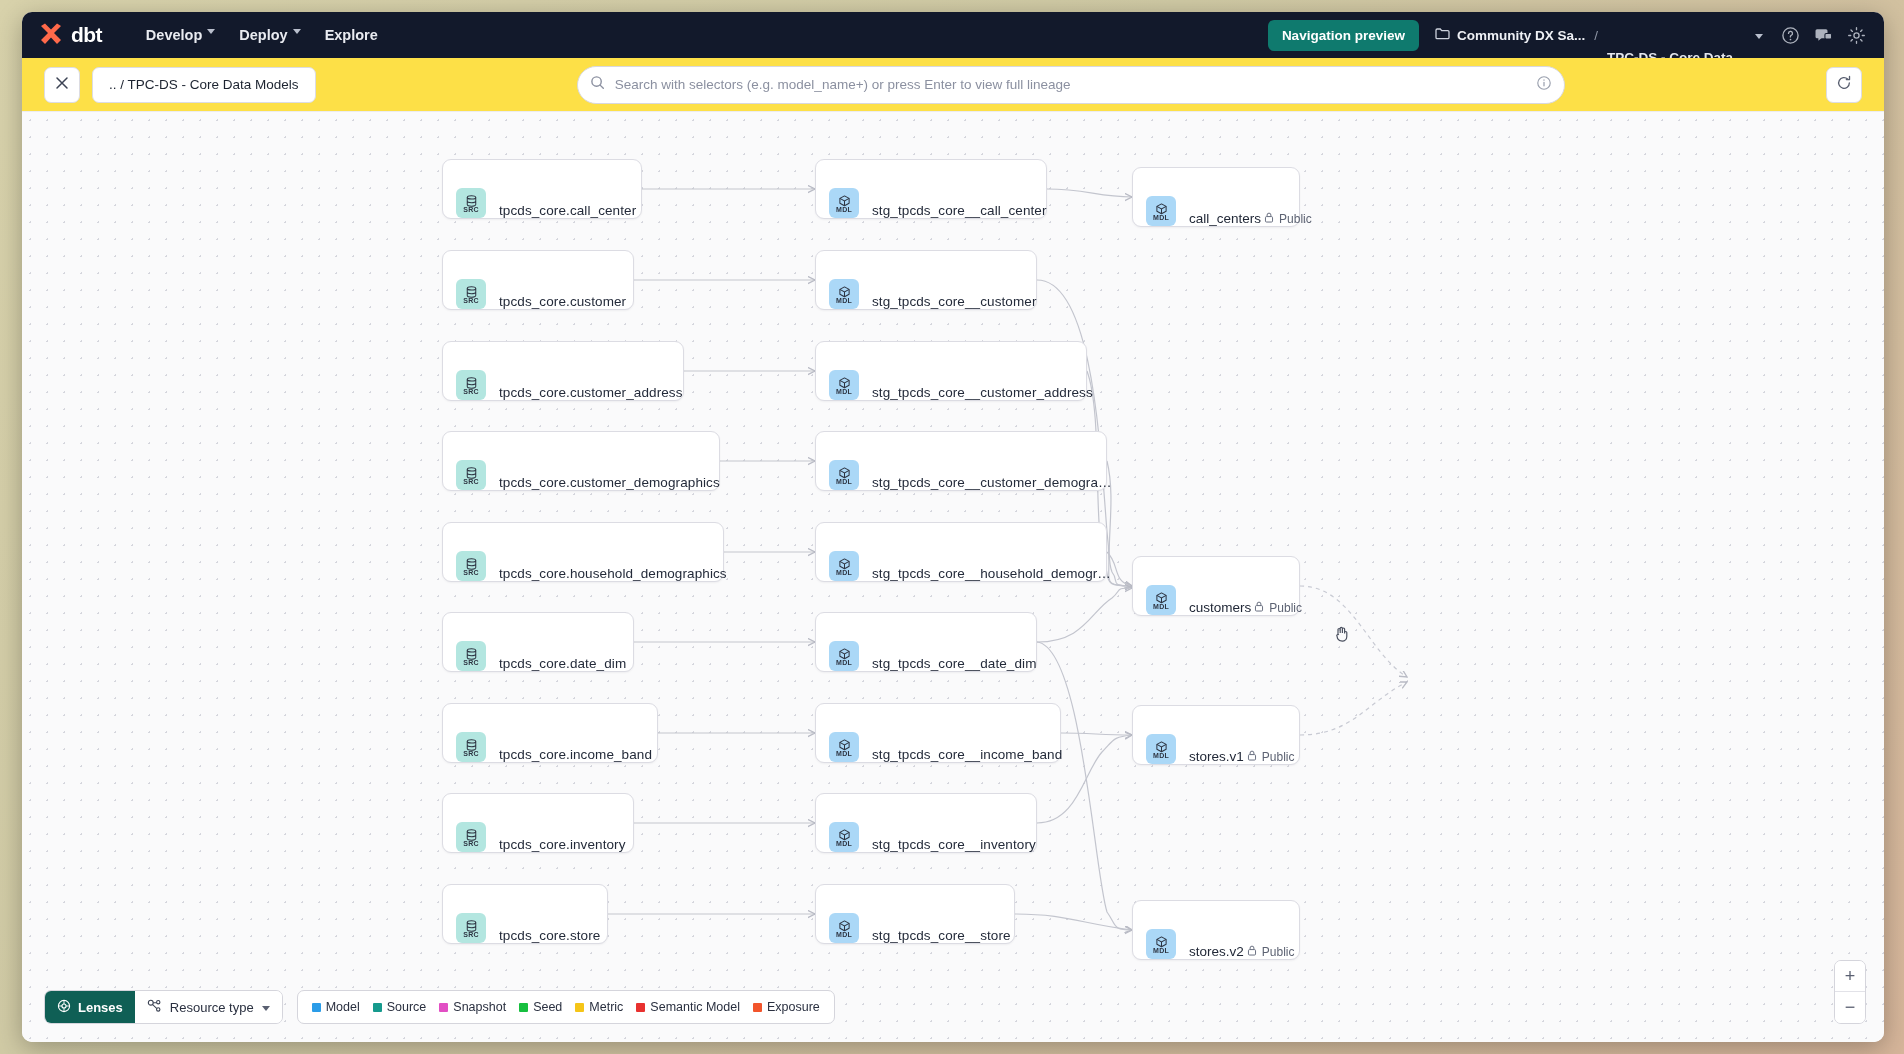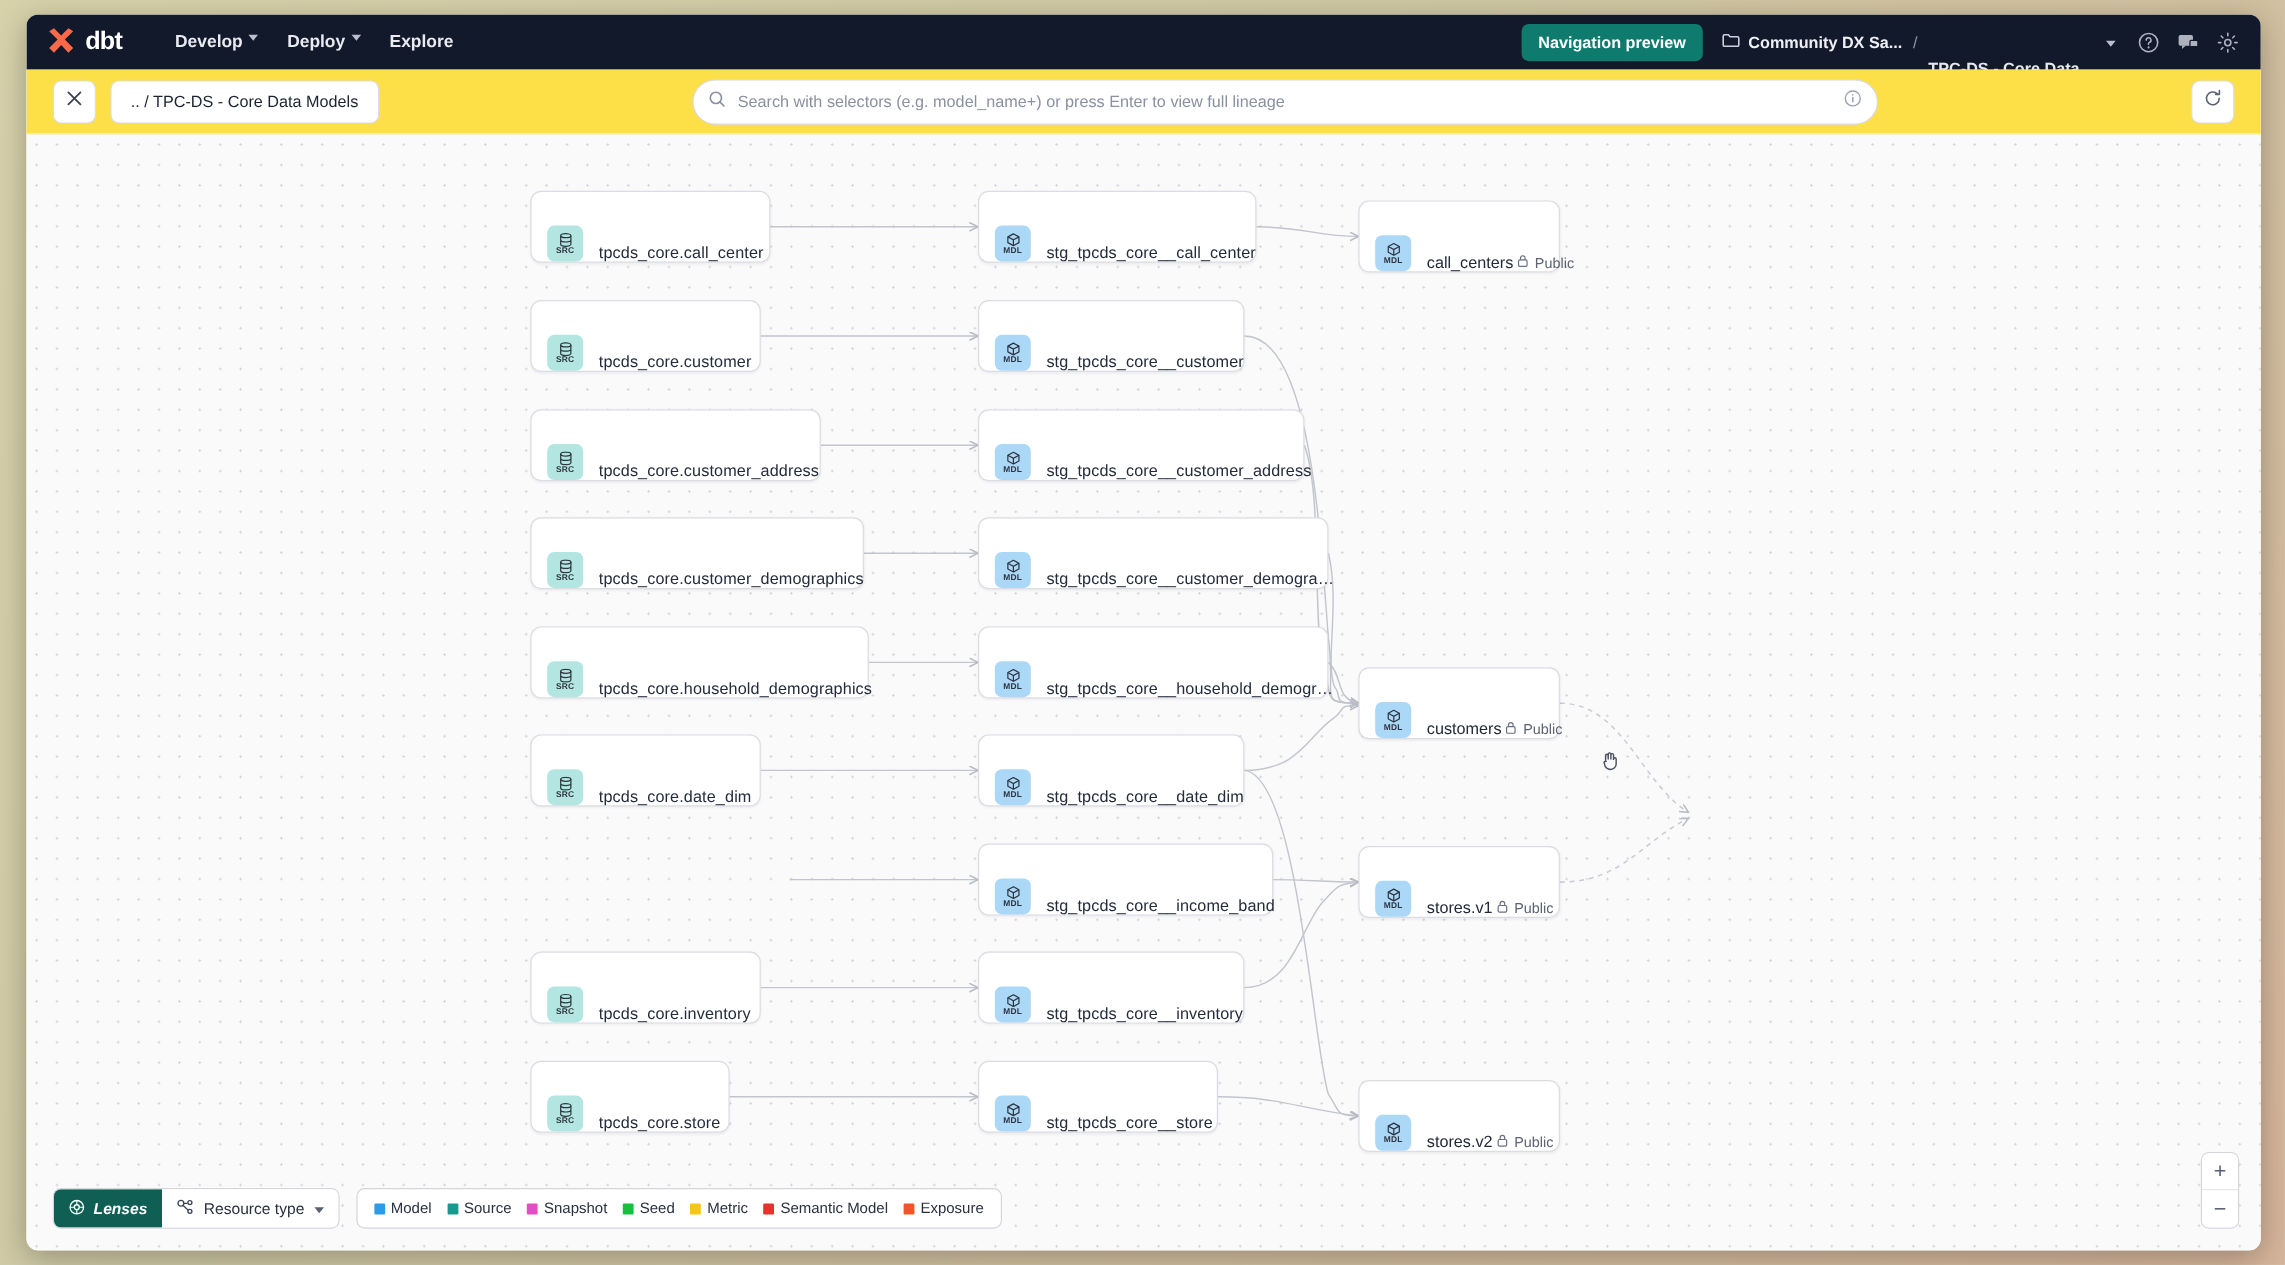--- a/index.html
+++ b/index.html
@@ -144,21 +144,21 @@
     z-index: 6;
   }
   #lens-group {
     height: 34px; display: flex; align-items: stretch;
     border: 1px solid #d5d5dc; border-radius: 7px; overflow: hidden;
     background: #fff;
   }
   #lenses-btn {
     background: #0f5f55; color: #fff;
     display: flex; align-items: center; gap: 7px;
-    padding: 0 12px; font-size: 13px; font-weight: 600; cursor: pointer; font-style: italic;
+    padding: 0 12px; font-size: 13px; font-weight: 600; cursor: pointer;
   }
   #restype-btn {
     display: flex; align-items: center; gap: 8px;
     padding: 0 12px; font-size: 13px; color: #2a3040; cursor: pointer; background: #fff;
   }
   #legend {
     height: 34px; display: flex; align-items: center; gap: 13px;
     padding: 0 14px;
     border: 1px solid #d5d5dc; border-radius: 7px; background: #fff;
     font-size: 12.5px; color: #2a3040;
@@ -376,20 +376,30 @@
       <div class="node" style="left:420px;top:500px;width:192px;height:60px">
         <span class="badge src">
             <span class="badge-ico"><svg width="13" height="12" viewBox="0 0 14 13" fill="none">
                 <ellipse cx="7" cy="2.6" rx="4.6" ry="1.8" stroke="#2d3442" stroke-width="1.1"></ellipse>
                 <path d="M2.4 2.6v7.8c0 1 2.1 1.8 4.6 1.8s4.6-.8 4.6-1.8V2.6M2.4 6.5c0 1 2.1 1.8 4.6 1.8s4.6-.8 4.6-1.8" stroke="#2d3442" stroke-width="1.1"></path>
               </svg></span>
             <span class="badge-txt">SRC</span>
           </span>
         <span class="node-label">tpcds_core.date_dim</span>
       </div>
+      <div class="node" style="left:420px;top:591px;width:216px;height:60px">
+        <span class="badge src">
+            <span class="badge-ico"><svg width="13" height="12" viewBox="0 0 14 13" fill="none">
+                <ellipse cx="7" cy="2.6" rx="4.6" ry="1.8" stroke="#2d3442" stroke-width="1.1"></ellipse>
+                <path d="M2.4 2.6v7.8c0 1 2.1 1.8 4.6 1.8s4.6-.8 4.6-1.8V2.6M2.4 6.5c0 1 2.1 1.8 4.6 1.8s4.6-.8 4.6-1.8" stroke="#2d3442" stroke-width="1.1"></path>
+              </svg></span>
+            <span class="badge-txt">SRC</span>
+          </span>
+        <span class="node-label">tpcds_core.income_band</span>
+      </div>
       <div class="node" style="left:420px;top:681px;width:192px;height:60px">
         <span class="badge src">
             <span class="badge-ico"><svg width="13" height="12" viewBox="0 0 14 13" fill="none">
                 <ellipse cx="7" cy="2.6" rx="4.6" ry="1.8" stroke="#2d3442" stroke-width="1.1"></ellipse>
                 <path d="M2.4 2.6v7.8c0 1 2.1 1.8 4.6 1.8s4.6-.8 4.6-1.8V2.6M2.4 6.5c0 1 2.1 1.8 4.6 1.8s4.6-.8 4.6-1.8" stroke="#2d3442" stroke-width="1.1"></path>
               </svg></span>
             <span class="badge-txt">SRC</span>
           </span>
         <span class="node-label">tpcds_core.inventory</span>
       </div>

